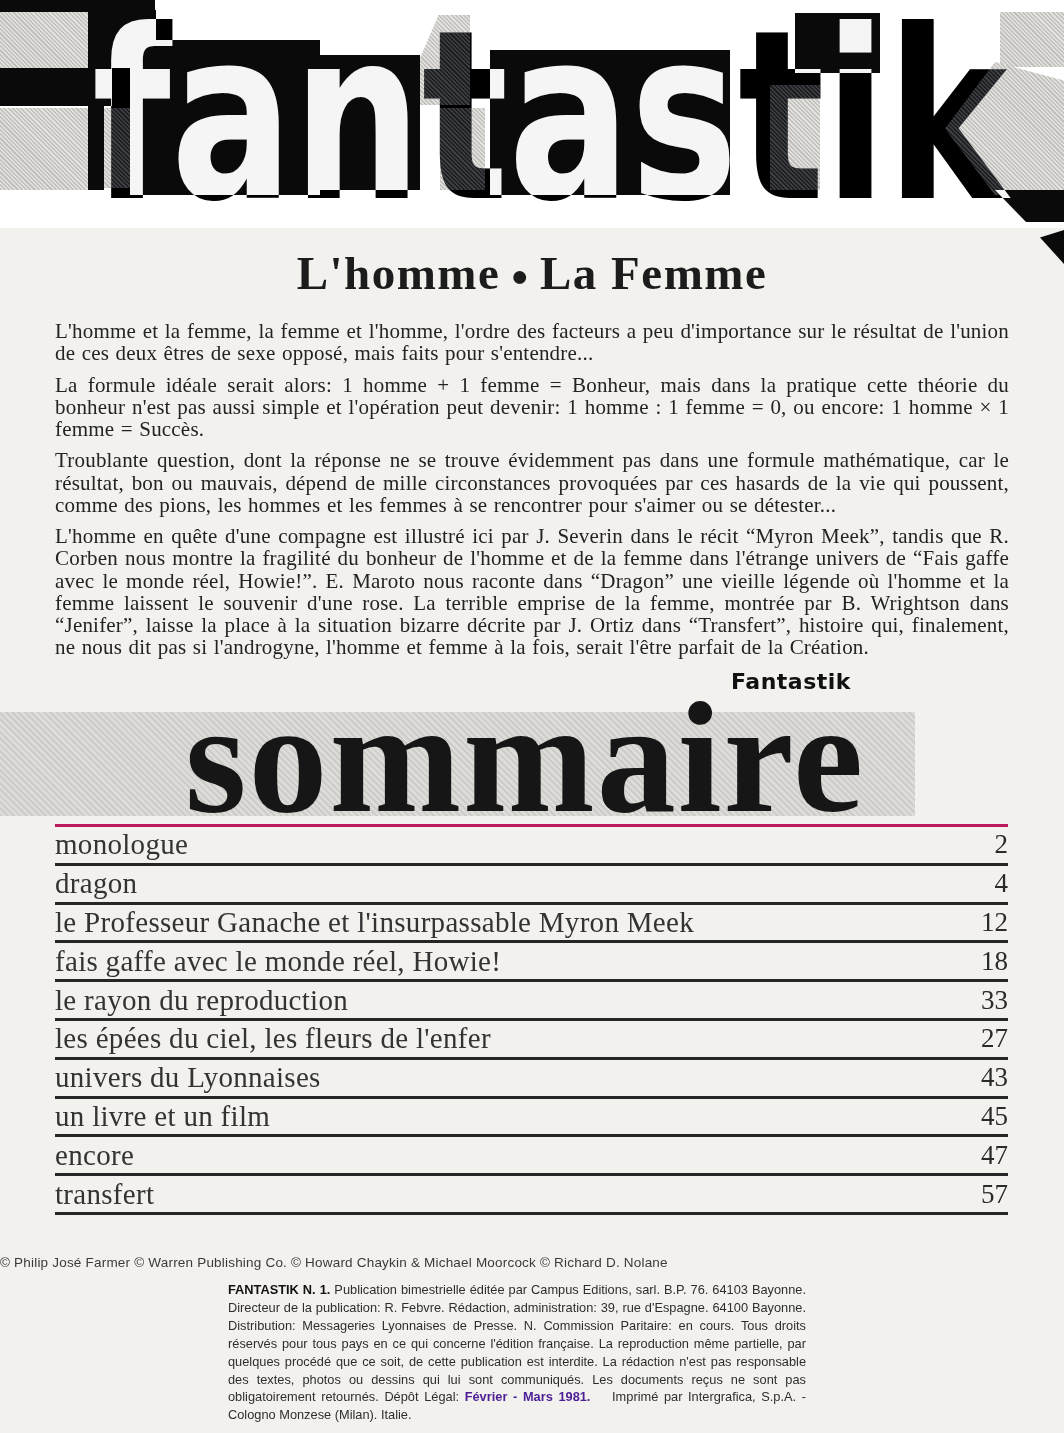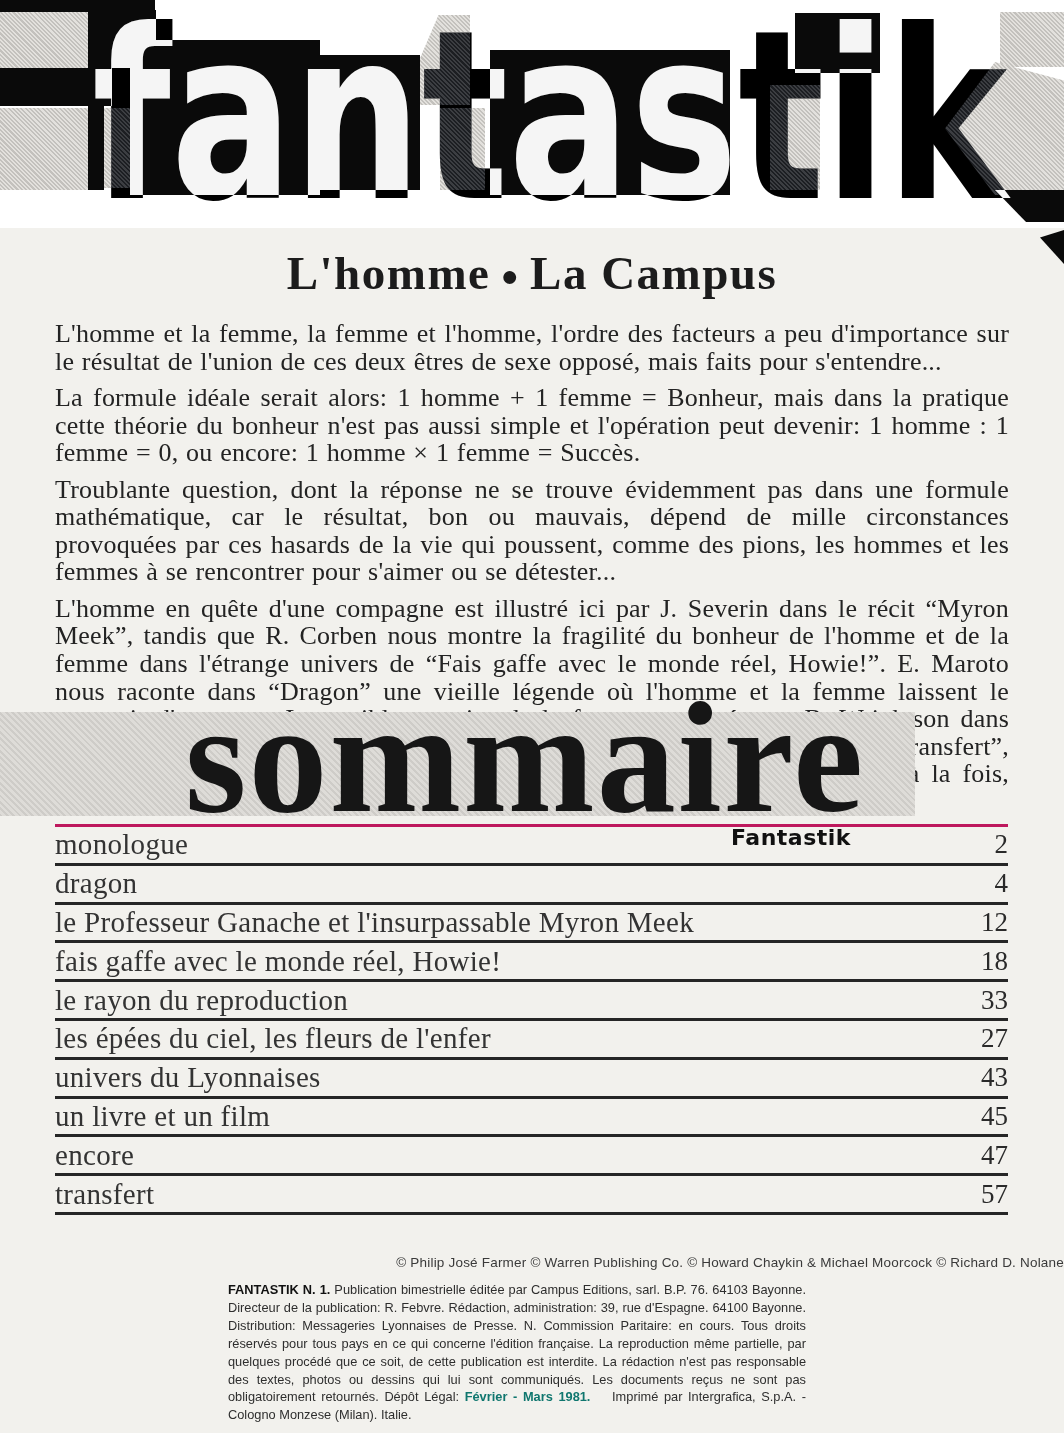--- a/index.html
+++ b/index.html
@@ -29,21 +29,21 @@
 
   
   .intro { padding:14px 55px 0 55px; height:484px; }
   .page-title {
     display:flex; justify-content:center; align-items:center; gap:10px;
     font-size:47px; font-weight:bold; letter-spacing:1.5px;
     margin-top:4px; margin-bottom:20px;
   }
   .page-title .bullet { font-size:30px; line-height:1; transform:translateY(3px); }
   .intro p {
-    font-size:26px; line-height:1.06; letter-spacing:0.2px; word-spacing:1px;
+    font-size:21px; line-height:1.06; letter-spacing:0.2px; word-spacing:1px;
     text-align:justify; margin-bottom:9px; color:#232323;
   }
   .signature {
     text-align:right; padding-right:158px; margin-top:10px;
     font-family:"DejaVu Sans", sans-serif; font-weight:bold; font-size:22px;
     letter-spacing:0.5px; color:#111;
   }
 
   
   .sommaire-band {
@@ -61,28 +61,28 @@
   .toc-row {
     display:flex; justify-content:space-between; align-items:center;
     height:38.8px; border-bottom:3px solid #262626;
   }
   .toc-title { font-size:29px; color:#333; letter-spacing:0.3px; white-space:nowrap; }
   .toc-page  { font-size:27px; color:#2a2a2a; width:70px; text-align:right; }
 
   
   .footer { margin-top:40px; font-family:"Liberation Sans", sans-serif; }
   .copyright {
-    text-align:right; font-size:13.5px; color:#3a3a3a; letter-spacing:0.2px;
+    text-align:left; font-size:13.5px; color:#3a3a3a; letter-spacing:0.2px;
   }
   .publication {
     margin:11px 0 0 228px; width:578px;
     font-size:12.8px; line-height:1.4; color:#2e2e2e; text-align:justify;
   }
   .pub-lead { font-weight:bold; color:#111; }
-  .pub-date { font-weight:bold; color:#0f766e; margin-right:16px; }
+  .pub-date { font-weight:bold; color:#4c1d95; margin-right:16px; }
 </style>
 </head>
 <body>
 
 <header class="logo">
 
   <div class="gry" style="left:0;   top:10px;  width:88px;  height:58px;"></div>
   <div class="gry" style="left:0;   top:108px; width:90px;  height:82px;"></div>
   <div class="gry" style="left:92px; top:108px; width:96px;  height:80px;"></div>
   <div class="gry" style="left:400px; top:15px; width:70px;  height:90px; clip-path:polygon(100% 0,100% 100%,0 100%,55% 0);"></div>
@@ -105,21 +105,21 @@
   <svg class="logo-svg" width="1064" height="228" viewBox="0 0 1064 228">
     <text x="92" y="198" textLength="915" lengthAdjust="spacingAndGlyphs" font-family="DejaVu Sans, sans-serif" font-size="235" font-weight="bold" fill="#ffffff">fantastik</text>
   </svg>
 </header>
 <div class="corner-wedge"></div>
 
 <section class="intro">
   <h1 class="page-title">
     <span>L'homme</span>
     <span class="bullet">●</span>
-    <span>La Campus</span>
+    <span>La Femme</span>
   </h1>
   <p>L'homme et la femme, la femme et l'homme, l'ordre des facteurs a peu d'importance sur le résultat de l'union de ces deux êtres de sexe opposé, mais faits pour s'entendre...</p>
   <p>La formule idéale serait alors: 1 homme + 1 femme = Bonheur, mais dans la pratique cette théorie du bonheur n'est pas aussi simple et l'opération peut devenir: 1 homme : 1 femme = 0, ou encore: 1 homme × 1 femme = Succès.</p>
   <p>Troublante question, dont la réponse ne se trouve évidemment pas dans une formule mathématique, car le résultat, bon ou mauvais, dépend de mille circonstances provoquées par ces hasards de la vie qui poussent, comme des pions, les hommes et les femmes à se rencontrer pour s'aimer ou se détester...</p>
   <p>L'homme en quête d'une compagne est illustré ici par J. Severin dans le récit “Myron Meek”, tandis que R. Corben nous montre la fragilité du bonheur de l'homme et de la femme dans l'étrange univers de “Fais gaffe avec le monde réel, Howie!”. E. Maroto nous raconte dans “Dragon” une vieille légende où l'homme et la femme laissent le souvenir d'une rose. La terrible emprise de la femme, montrée par B. Wrightson dans “Jenifer”, laisse la place à la situation bizarre décrite par J. Ortiz dans “Transfert”, histoire qui, finalement, ne nous dit pas si l'androgyne, l'homme et femme à la fois, serait l'être parfait de la Création.</p>
   <div class="signature">Fantastik</div>
 </section>
 
 <section class="sommaire-band">
   <h2 class="sommaire-heading">sommaire</h2>

